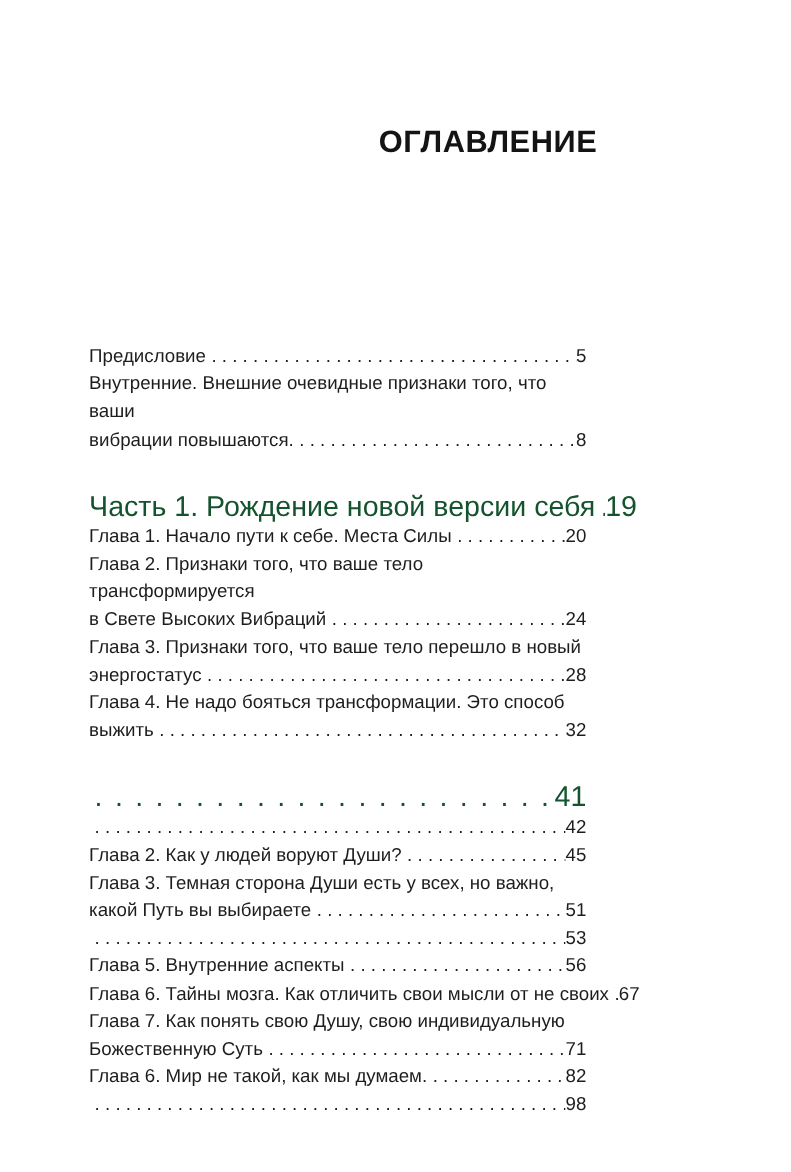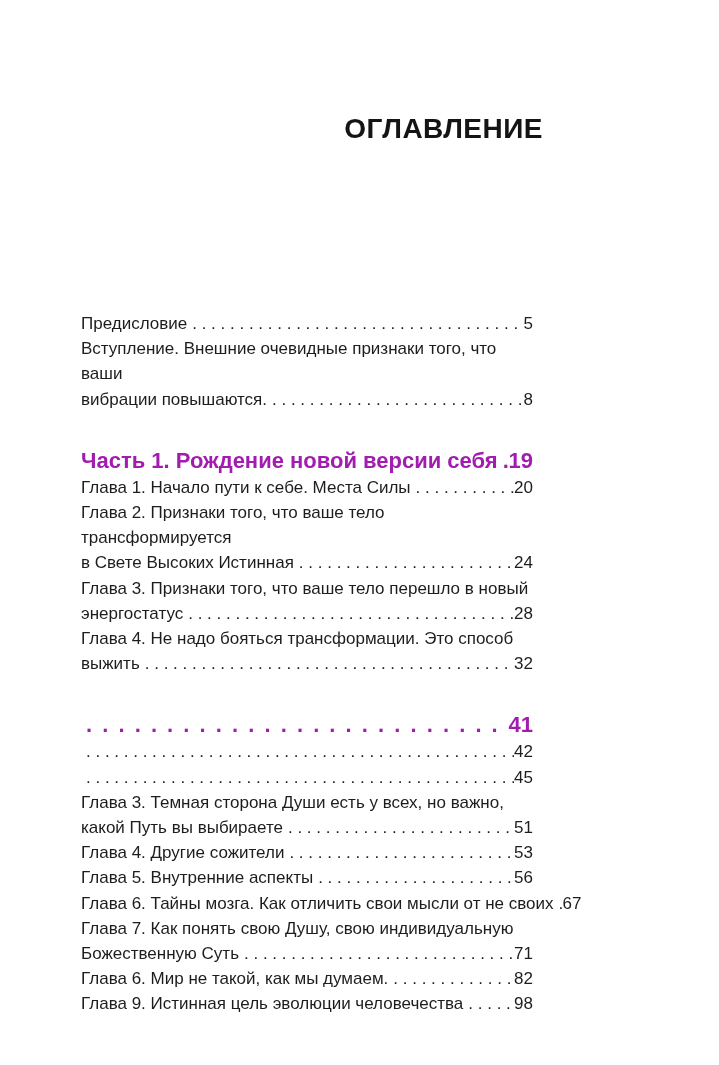--- a/index.html
+++ b/index.html
@@ -27,60 +27,60 @@
   .line  { font-size: 17px; line-height: 25.2px; }
   .row   { display: flex; align-items: baseline; }
   .t     { flex: 0 0 auto; white-space: nowrap; }
   .leader {
     flex: 1 1 auto; min-width: 0;
     overflow: hidden; white-space: nowrap;
     padding-left: 5px; padding-right: 4px;
   }
   .pg { flex: 0 0 auto; white-space: nowrap; }
   .part-heading {
-    font-weight: 700;
-    font-size: 22px;
+    font-weight: 400;
+    font-size: 26px;
     line-height: 29px;
-    color: #a21caf;
+    color: #14532d;
   }
   .part-heading .leader { letter-spacing: 2px; }
 </style>
 </head>
 <body>
 
 <div class="page">
   <h1 class="title">ОГЛАВЛЕНИЕ</h1>
   <div class="toc">
       <section class="front">
         <div class="line row">
           <span class="t">Предисловие</span>
           <span class="leader">. . . . . . . . . . . . . . . . . . . . . . . . . . . . . . . . . . . . . . . . . . . . . . . . . . . . . . . . . . . . . . . . . . . . . . . . . . . . . . . . . . . . . . . . . . </span>
           <span class="pg">5</span>
         </div>
-        <div class="line">Вступление. Внешние очевидные признаки того, что ваши</div>
+        <div class="line">Внутренние. Внешние очевидные признаки того, что ваши</div>
         <div class="line row">
           <span class="t">вибрации повышаются.</span>
           <span class="leader">. . . . . . . . . . . . . . . . . . . . . . . . . . . . . . . . . . . . . . . . . . . . . . . . . . . . . . . . . . . . . . . . . . . . . . . . . . . . . . . . . . . . . . . . . . </span>
           <span class="pg">8</span>
         </div>
       </section>
       <section class="part">
         <div class="line row part-heading">
           <span class="t">Часть 1. Рождение новой версии себя</span>
           <span class="leader">. . . . . . . . . . . . . . . . . . . . . . . . . . . . . . . . . . . . . . . . . . . . . . . . . . . . . . . . . . . . . . . . . . . . . . . . . . . . . . . . . . . . . . . . . . </span>
           <span class="pg">19</span>
         </div>
         <div class="line row">
           <span class="t">Глава 1. Начало пути к себе. Места Силы</span>
           <span class="leader">. . . . . . . . . . . . . . . . . . . . . . . . . . . . . . . . . . . . . . . . . . . . . . . . . . . . . . . . . . . . . . . . . . . . . . . . . . . . . . . . . . . . . . . . . . </span>
           <span class="pg">20</span>
         </div>
         <div class="line">Глава 2. Признаки того, что ваше тело трансформируется</div>
         <div class="line row">
-          <span class="t">в Свете Высоких Истинная</span>
+          <span class="t">в Свете Высоких Вибраций</span>
           <span class="leader">. . . . . . . . . . . . . . . . . . . . . . . . . . . . . . . . . . . . . . . . . . . . . . . . . . . . . . . . . . . . . . . . . . . . . . . . . . . . . . . . . . . . . . . . . . </span>
           <span class="pg">24</span>
         </div>
         <div class="line">Глава 3. Признаки того, что ваше тело перешло в новый</div>
         <div class="line row">
           <span class="t">энергостатус</span>
           <span class="leader">. . . . . . . . . . . . . . . . . . . . . . . . . . . . . . . . . . . . . . . . . . . . . . . . . . . . . . . . . . . . . . . . . . . . . . . . . . . . . . . . . . . . . . . . . . </span>
           <span class="pg">28</span>
         </div>
         <div class="line">Глава 4. Не надо бояться трансформации. Это способ</div>
@@ -93,31 +93,31 @@
       <section class="part">
         <div class="line row part-heading">
           <span class="leader">. . . . . . . . . . . . . . . . . . . . . . . . . . . . . . . . . . . . . . . . . . . . . . . . . . . . . . . . . . . . . . . . . . . . . . . . . . . . . . . . . . . . . . . . . . </span>
           <span class="pg">41</span>
         </div>
         <div class="line row">
           <span class="leader">. . . . . . . . . . . . . . . . . . . . . . . . . . . . . . . . . . . . . . . . . . . . . . . . . . . . . . . . . . . . . . . . . . . . . . . . . . . . . . . . . . . . . . . . . . </span>
           <span class="pg">42</span>
         </div>
         <div class="line row">
+          <span class="t">Глава 2. Как у людей воруют Души?</span>
           <span class="leader">. . . . . . . . . . . . . . . . . . . . . . . . . . . . . . . . . . . . . . . . . . . . . . . . . . . . . . . . . . . . . . . . . . . . . . . . . . . . . . . . . . . . . . . . . . </span>
           <span class="pg">45</span>
         </div>
         <div class="line">Глава 3. Темная сторона Души есть у всех, но важно,</div>
         <div class="line row">
           <span class="t">какой Путь вы выбираете</span>
           <span class="leader">. . . . . . . . . . . . . . . . . . . . . . . . . . . . . . . . . . . . . . . . . . . . . . . . . . . . . . . . . . . . . . . . . . . . . . . . . . . . . . . . . . . . . . . . . . </span>
           <span class="pg">51</span>
         </div>
         <div class="line row">
-          <span class="t">Глава 4. Другие сожители</span>
           <span class="leader">. . . . . . . . . . . . . . . . . . . . . . . . . . . . . . . . . . . . . . . . . . . . . . . . . . . . . . . . . . . . . . . . . . . . . . . . . . . . . . . . . . . . . . . . . . </span>
           <span class="pg">53</span>
         </div>
         <div class="line row">
           <span class="t">Глава 5. Внутренние аспекты</span>
           <span class="leader">. . . . . . . . . . . . . . . . . . . . . . . . . . . . . . . . . . . . . . . . . . . . . . . . . . . . . . . . . . . . . . . . . . . . . . . . . . . . . . . . . . . . . . . . . . </span>
           <span class="pg">56</span>
         </div>
         <div class="line row">
           <span class="t">Глава 6. Тайны мозга. Как отличить свои мысли от не своих</span>
@@ -129,19 +129,18 @@
           <span class="t">Божественную Суть</span>
           <span class="leader">. . . . . . . . . . . . . . . . . . . . . . . . . . . . . . . . . . . . . . . . . . . . . . . . . . . . . . . . . . . . . . . . . . . . . . . . . . . . . . . . . . . . . . . . . . </span>
           <span class="pg">71</span>
         </div>
         <div class="line row">
           <span class="t">Глава 6. Мир не такой, как мы думаем.</span>
           <span class="leader">. . . . . . . . . . . . . . . . . . . . . . . . . . . . . . . . . . . . . . . . . . . . . . . . . . . . . . . . . . . . . . . . . . . . . . . . . . . . . . . . . . . . . . . . . . </span>
           <span class="pg">82</span>
         </div>
         <div class="line row">
-          <span class="t">Глава 9. Истинная цель эволюции человечества</span>
           <span class="leader">. . . . . . . . . . . . . . . . . . . . . . . . . . . . . . . . . . . . . . . . . . . . . . . . . . . . . . . . . . . . . . . . . . . . . . . . . . . . . . . . . . . . . . . . . . </span>
           <span class="pg">98</span>
         </div>
       </section>
     </div>
 </div>
 
 </body></html>

